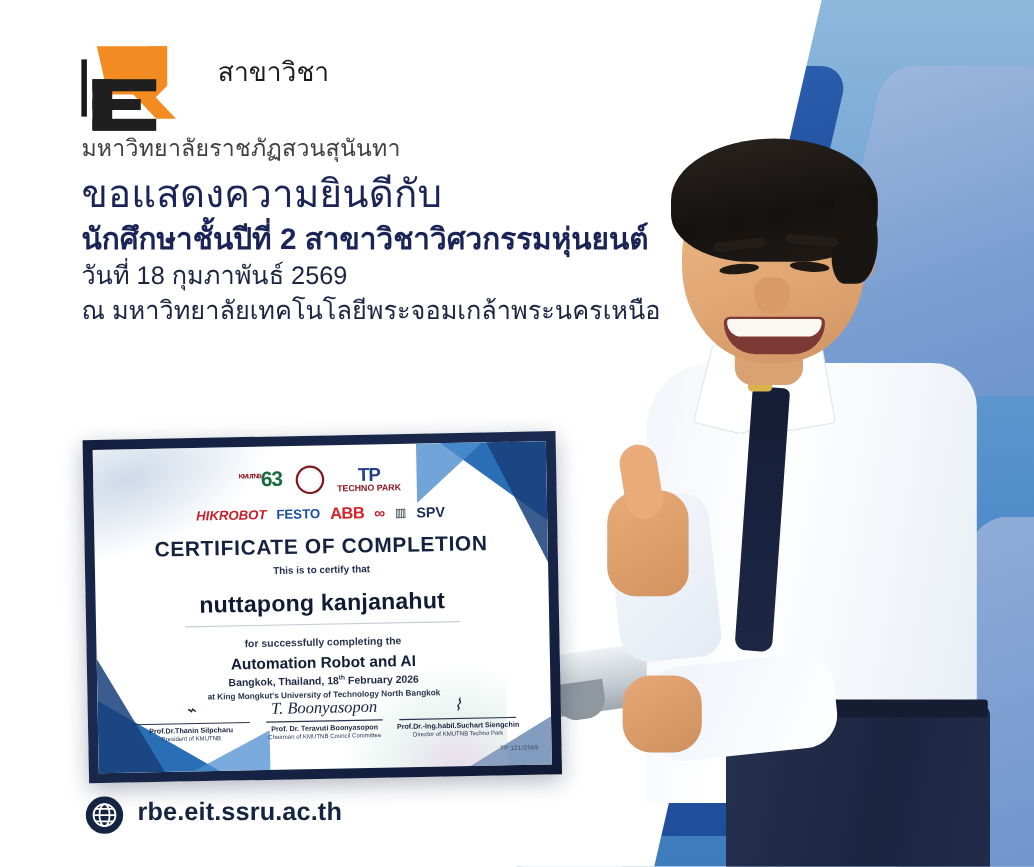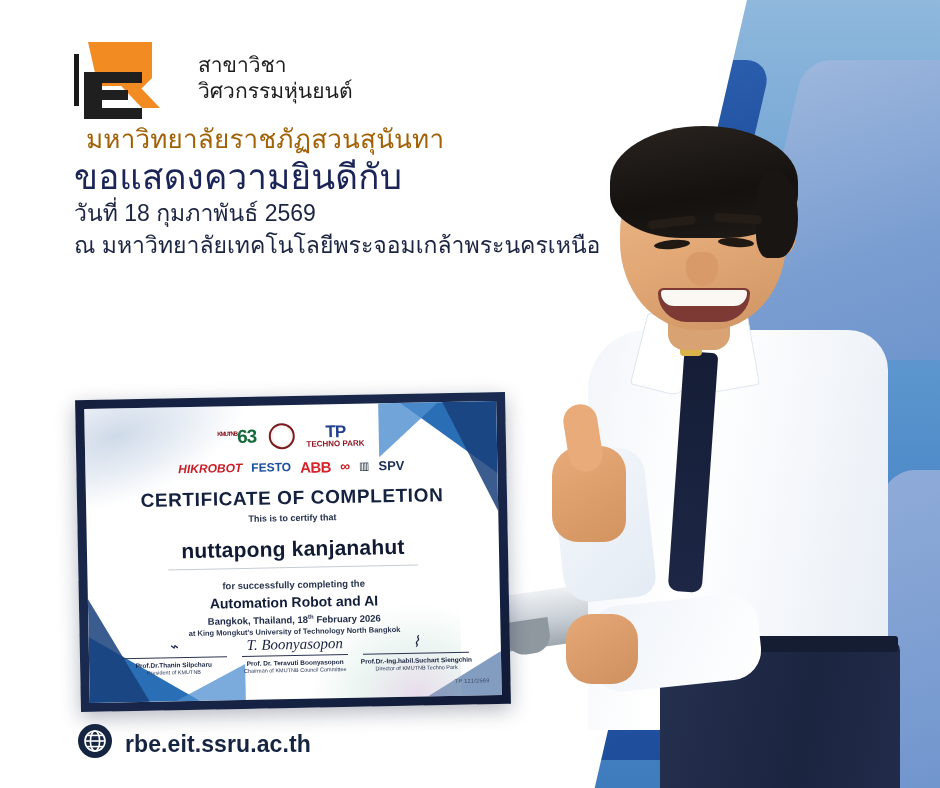--- a/index.html
+++ b/index.html
@@ -271,32 +271,31 @@
   .logo-text { padding-top: 14px; }
   .logo-line {
     position: absolute;
     left: 0; top: 16px;
     width: 5px; height: 52px;
     background: #1a1a1a;
   }
   .logo-dept {
     position: relative;
     padding-left: 16px;
-    font-size: 21px;
+    font-size: 24px;
     line-height: 1.22;
     color: #1c1c1c;
     white-space: nowrap;
   }
   .logo-univ {
     position: absolute;
     left: 74px; top: 118px;
-    font-size: 26px;
-    color: #a16207;
+    font-size: 21px;
+    color: #404040;
     letter-spacing: .2px;
-    margin-left: 12px;
   }
 
   
   .copy { position: absolute; left: 74px; top: 155px; width: 560px; }
   .h1 {
     font-size: 35px;
     font-weight: normal;
     color: #1a2456;
     line-height: 1.24;
     letter-spacing: .2px;
@@ -504,21 +503,21 @@
     right: 40px; bottom: 0;
     width: 150px; height: 92px;
     z-index: 2;
     background: radial-gradient(ellipse at 70% 100%, rgba(176,140,190,.30) 0%, rgba(150,200,180,.18) 40%, rgba(255,255,255,0) 72%);
   }
 
   
   .footer {
     position: absolute;
     left: 78px; top: 724px;
-    display: flex; align-items: flex-end; gap: 13px;
+    display: flex; align-items: flex-start; gap: 13px;
   }
   .globe {
     width: 34px; height: 34px;
     border-radius: 50%;
     background: #142441;
     position: relative;
     flex: 0 0 auto;
   }
   .globe svg { position: absolute; left: 5px; top: 5px; }
   .footer-url {
@@ -589,27 +588,27 @@
         <polygon points="48,30 86,70 68,70 34,34" fill="#f28b21"></polygon>
         <rect x="10" y="34" width="18" height="46" fill="#1f1f1f"></rect>
         <rect x="10" y="34" width="58" height="11" fill="#1f1f1f"></rect>
         <rect x="10" y="52" width="44" height="10" fill="#1f1f1f"></rect>
         <rect x="10" y="70" width="58" height="11" fill="#1f1f1f"></rect>
       </svg>
     </div>
     <div class="logo-text">
       <div class="logo-line"></div>
       <div class="logo-dept">สาขาวิชา</div>
-      <div class="logo-dept">วิศวกรรมหุ่นยนต์</div>
     </div>
   </div>
   <div class="logo-univ">มหาวิทยาลัยราชภัฏสวนสุนันทา</div>
 
   <div class="copy">
     <div class="h1">ขอแสดงความยินดีกับ</div>
+    <div class="h2">นักศึกษาชั้นปีที่ 2 สาขาวิชาวิศวกรรมหุ่นยนต์</div>
     <div class="body-line">วันที่ 18 กุมภาพันธ์ 2569</div>
     <div class="body-line">ณ มหาวิทยาลัยเทคโนโลยีพระจอมเกล้าพระนครเหนือ</div>
   </div>
 
   <div class="cert-wrap">
     <div class="cert-border">
       <div class="cert-inner">
 
         <div class="poly poly-tr1"></div>
         <div class="poly poly-tr2"></div>

